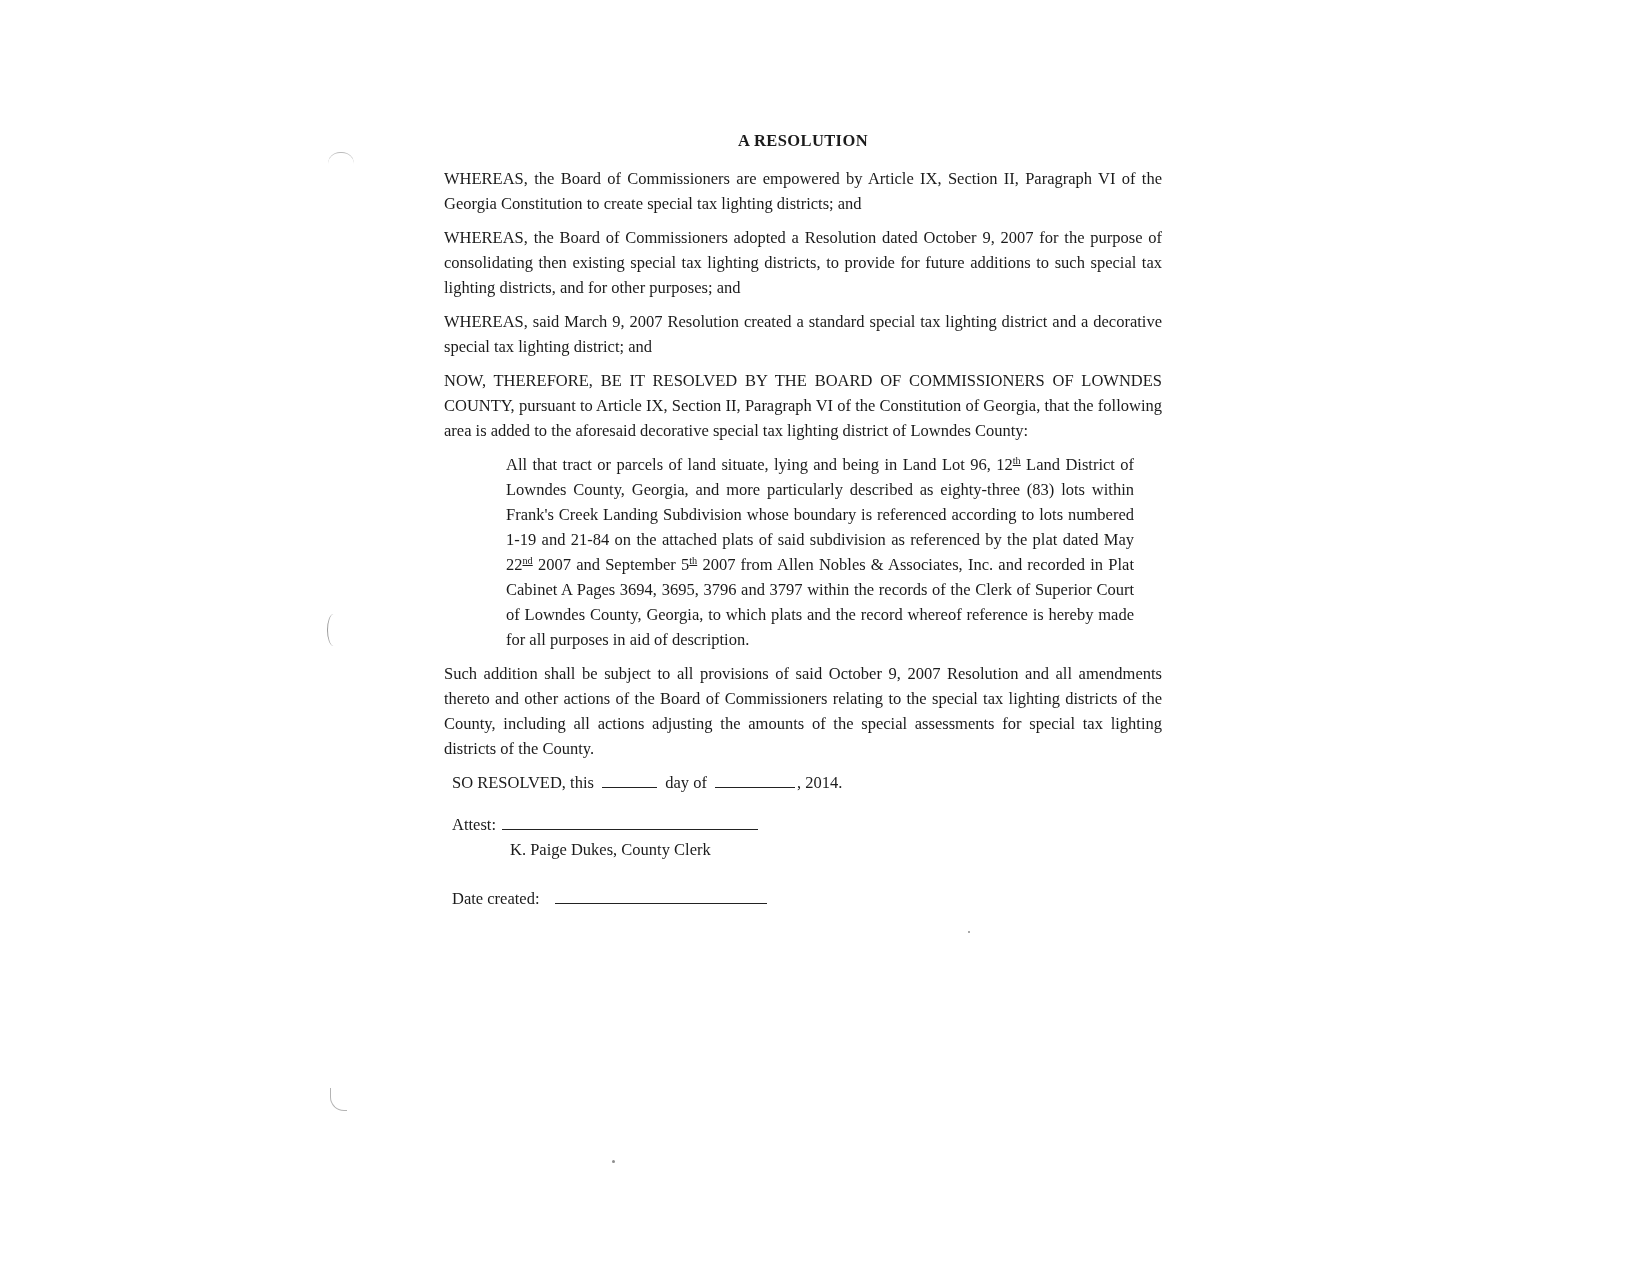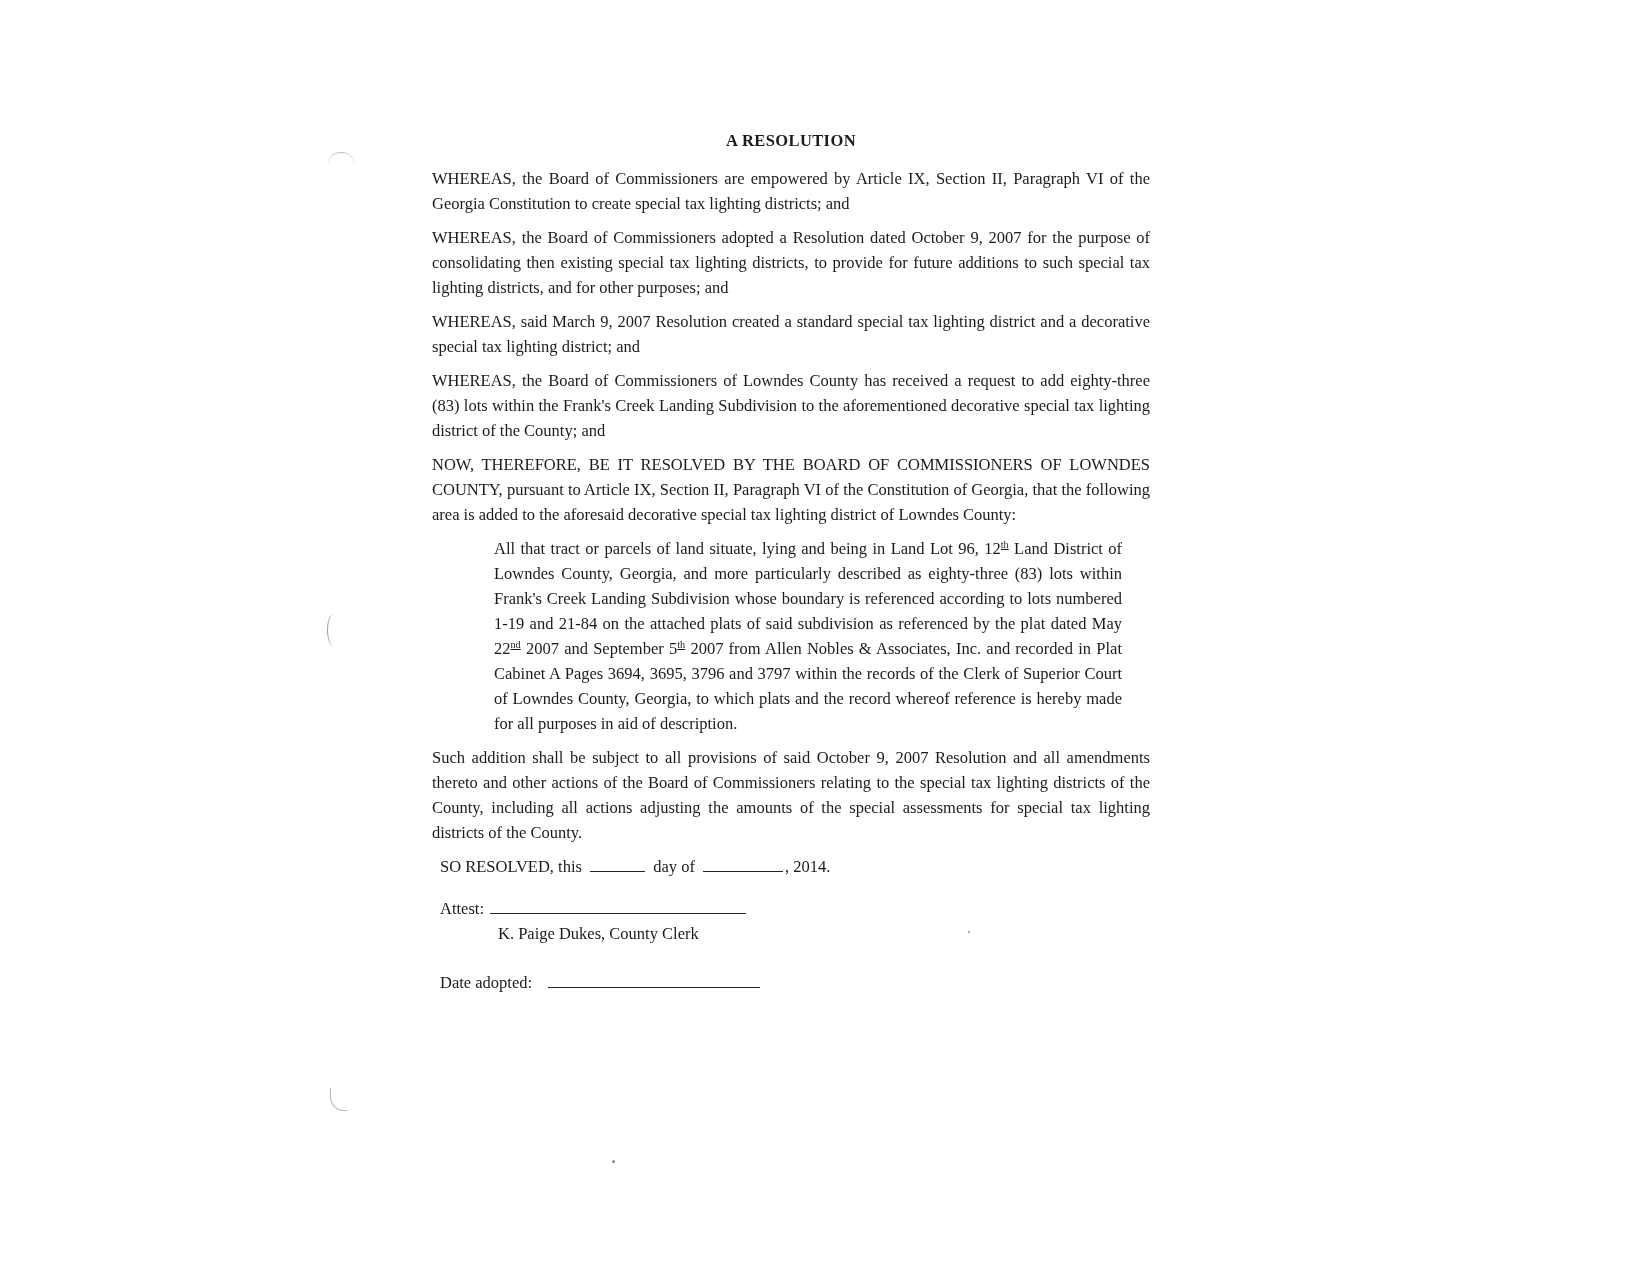--- a/index.html
+++ b/index.html
@@ -11,21 +11,21 @@
     position: relative;
     width: 1650px;
     height: 1275px;
     background: #ffffff;
     overflow: hidden;
     font-family: "Liberation Serif", "DejaVu Serif", serif;
     color: #1b1b1b;
   }
   .doc {
     position: absolute;
-    left: 432px;
+    left: 444px;
     top: 128px;
     width: 718px;
     font-size: 16.5px;
     line-height: 25px;
   }
   .title {
     font-size: 16.5px;
     font-weight: bold;
     text-align: center;
     letter-spacing: 0.4px;
@@ -112,31 +112,30 @@
   <div class="artifact dot dot-2"></div>
 
   <div class="doc">
 
     <h1 class="title">A RESOLUTION</h1>
 
 
     <p class="para">WHEREAS, the Board of Commissioners are empowered by Article IX, Section II, Paragraph VI of the Georgia Constitution to create special tax lighting districts; and</p>
     <p class="para">WHEREAS, the Board of Commissioners adopted a Resolution dated October 9, 2007 for the purpose of consolidating then existing special tax lighting districts, to provide for future additions to such special tax lighting districts, and for other purposes; and</p>
     <p class="para">WHEREAS, said March 9, 2007 Resolution created a standard special tax lighting district and a decorative special tax lighting district; and</p>
-    <p class="para">WHEREAS, the Board of Commissioners of Lowndes County has received a request to add eighty-three (83) lots within the Frank's Creek Landing Subdivision to the aforementioned decorative special tax lighting district of the County; and</p>
     <p class="para">NOW, THEREFORE, BE IT RESOLVED BY THE BOARD OF COMMISSIONERS OF LOWNDES COUNTY, pursuant to Article IX, Section II, Paragraph VI of the Constitution of Georgia, that the following area is added to the aforesaid decorative special tax lighting district of Lowndes County:</p>
 
     <p class="indented"><span>All that tract or parcels of land situate, lying and being in Land Lot 96, 12</span><sup>th</sup><span> Land District of Lowndes County, Georgia, and more particularly described as eighty-three (83) lots within Frank's Creek Landing Subdivision whose boundary is referenced according to lots numbered 1-19 and 21-84 on the attached plats of said subdivision as referenced by the plat dated May 22</span><sup>nd</sup><span> 2007 and September 5</span><sup>th</sup><span> 2007 from Allen Nobles &amp; Associates, Inc. and recorded in Plat Cabinet A Pages 3694, 3695, 3796 and 3797 within the records of the Clerk of Superior Court of Lowndes County, Georgia, to which plats and the record whereof reference is hereby made for all purposes in aid of description.</span></p>
 
     <p class="para">Such addition shall be subject to all provisions of said October 9, 2007 Resolution and all amendments thereto and other actions of the Board of Commissioners relating to the special tax lighting districts of the County, including all actions adjusting the amounts of the special assessments for special tax lighting districts of the County.</p>
 
     <p class="resolved"><span>SO RESOLVED, this</span> <span class="blank blank-day"></span> <span>day of</span> <span class="blank blank-month"></span><span>, 2014.</span></p>
 
 
     <div class="attest-block">
       <div class="attest-row"><span>Attest:</span><span class="sig-line attest-line"></span></div>
       <div class="attest-name">K. Paige Dukes, County Clerk</div>
     </div>
 
-    <div class="date-row"><span>Date adopted:</span><span class="sig-line date-line"></span></div>
+    <div class="date-row"><span>Date created:</span><span class="sig-line date-line"></span></div>
 
   </div>
 </div>
 
 </body></html>

